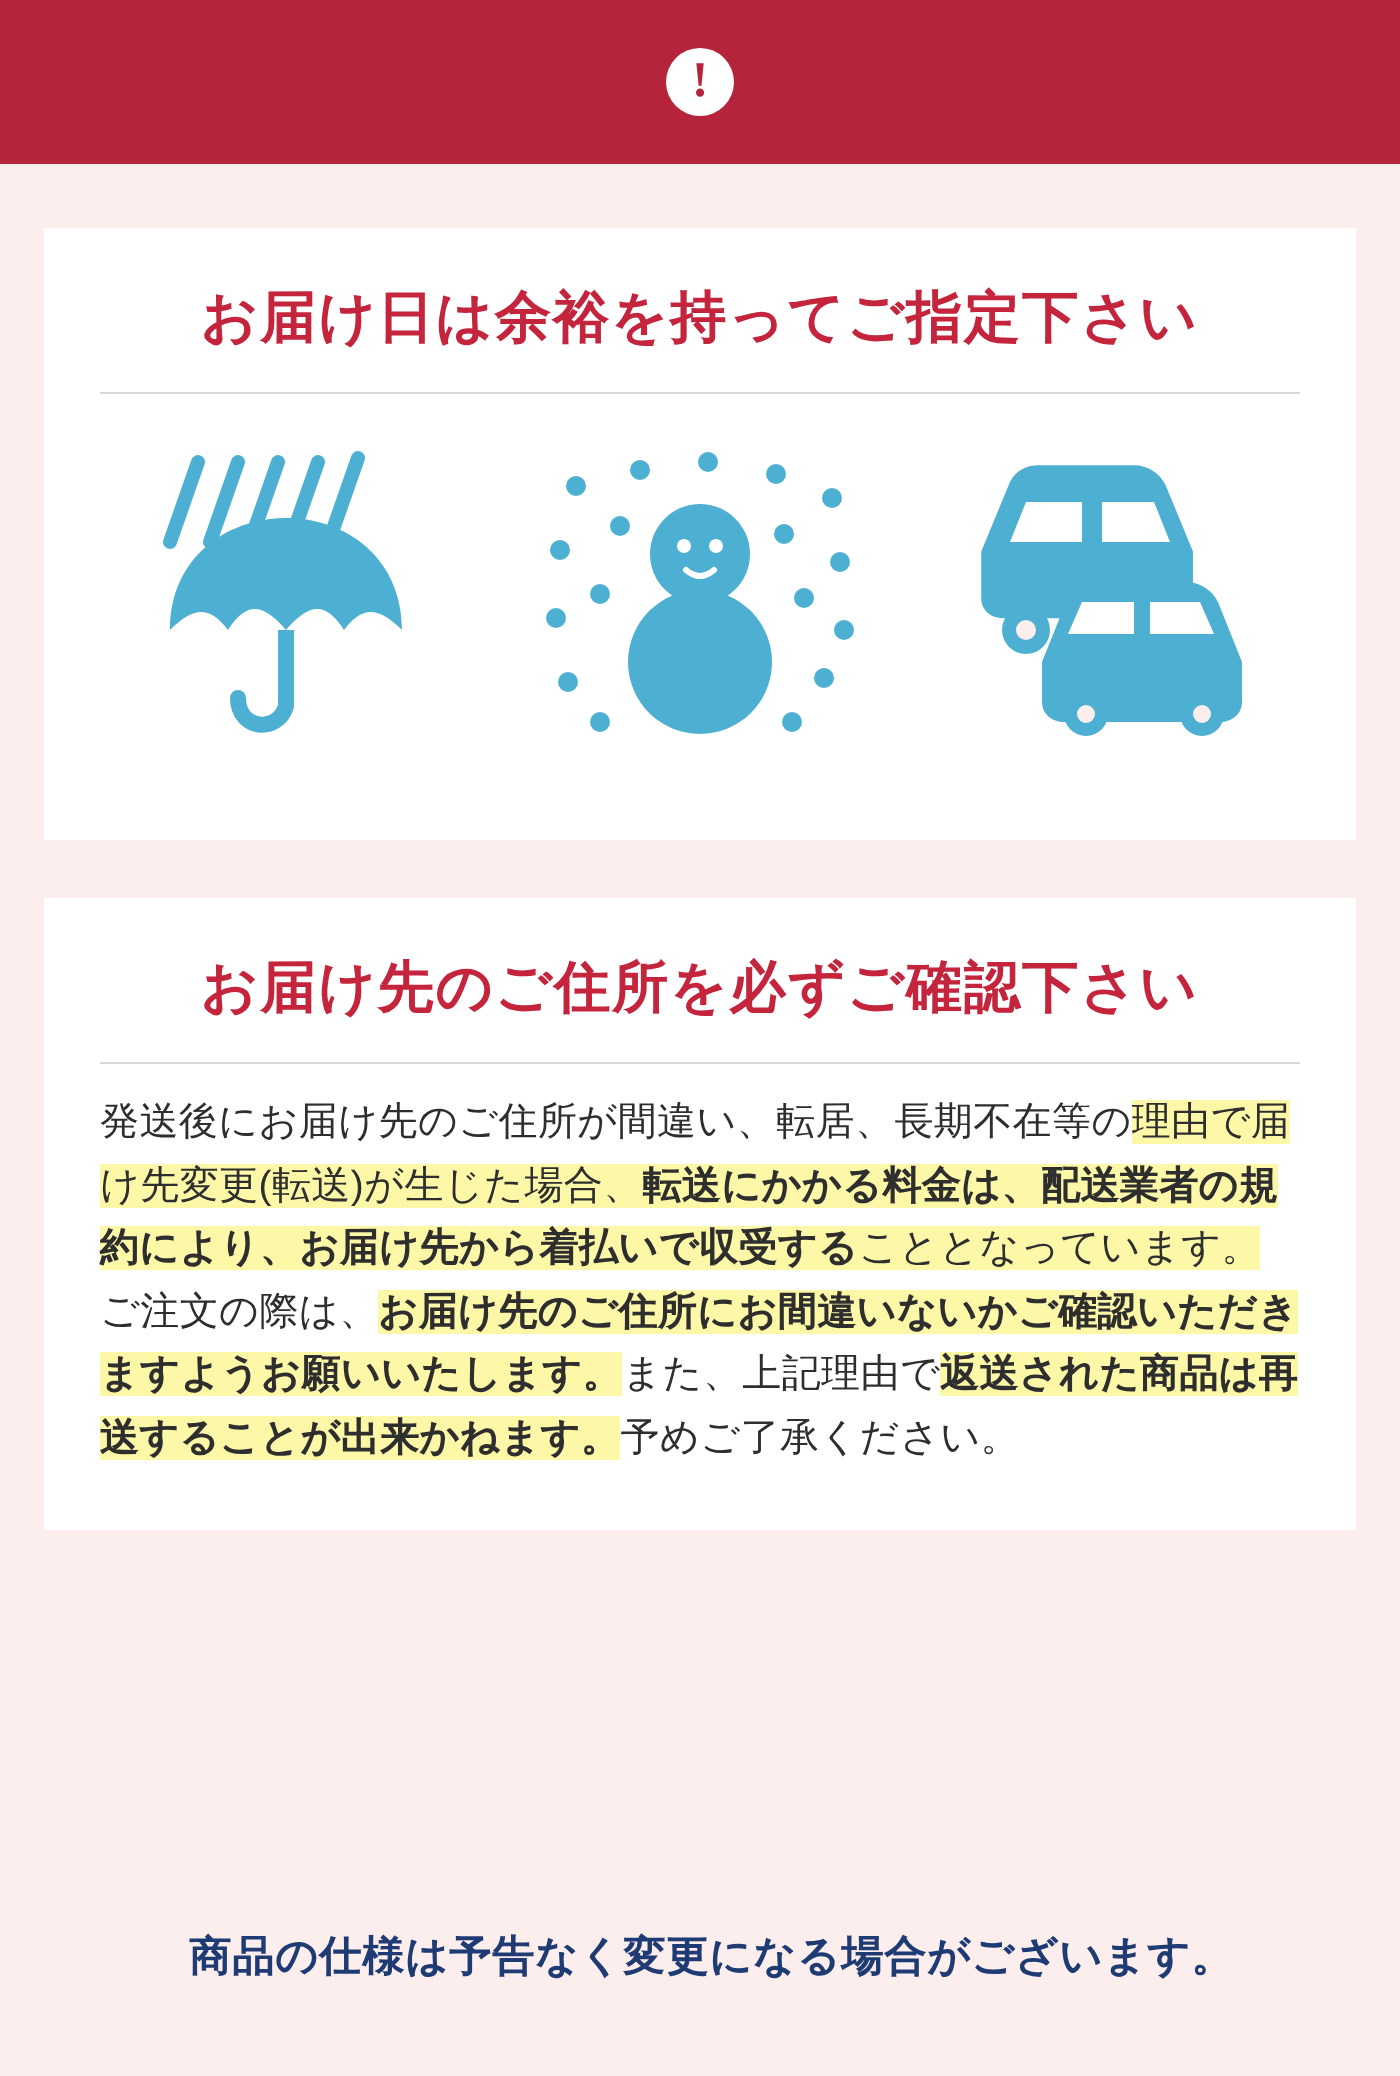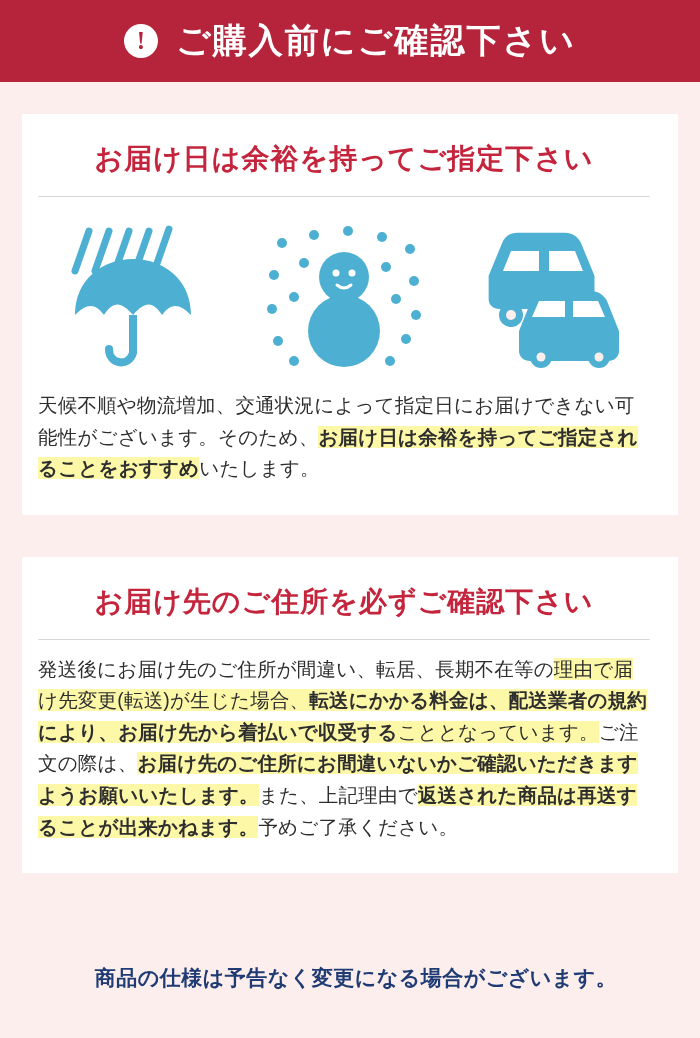--- a/index.html
+++ b/index.html
@@ -41,25 +41,25 @@
     font-size: 34px;
     font-weight: bold;
     letter-spacing: 2px;
     white-space: nowrap;
   }
 
   
   .card {
     background: #ffffff;
     margin: 0 22px;
-    padding: 26px 28px 30px 16px;
+    padding: 26px 28px 30px 28px;
     box-sizing: border-box;
   }
   .card.first { margin-top: 32px; }
-  .card.second { margin-top: 42px; }
+  .card.second { margin-top: 29px; }
 
   .card-title {
     color: #c4253c;
     font-size: 28px;
     font-weight: bold;
     letter-spacing: 1px;
     text-align: center;
     padding-bottom: 18px;
     border-bottom: 1px solid #d8d8d8;
     white-space: nowrap;
@@ -108,21 +108,20 @@
     font-size: 21px;
     font-weight: bold;
     letter-spacing: 0.5px;
   }
 </style>
 </head>
 <body>
 
 <div class="header">
   <div class="bang-icon">!</div>
-  <div class="header-title">ご購入前にご確認下さい</div>
 </div>
 
 <div class="card first">
   <div class="card-title">お届け日は余裕を持ってご指定下さい</div>
 
   <div class="icon-row">
 
     <div class="icon-cell">
       <svg width="150" height="145" viewBox="0 0 150 145" aria-hidden="true">
         <g stroke="#4db0d2" stroke-width="7" stroke-linecap="round">
@@ -200,23 +199,20 @@
         </g>
         <g fill="#fdeeee">
           <circle cx="70" cy="134" r="4.5"></circle>
           <circle cx="128" cy="134" r="4.5"></circle>
         </g>
       </svg>
     </div>
 
   </div>
 
-  <div class="body-text">
-    <span>天候不順や物流増加、交通状況によって指定日にお届けでき</span><span>ない可能性がございます。そのため、</span><span class="bold-hl">お届け日は余裕を</span><span class="bold-hl">持ってご指定されることをおすすめ</span><span>いたします。</span>
-  </div>
 </div>
 
 <div class="card second">
   <div class="card-title">お届け先のご住所を必ずご確認下さい</div>
 
   <div class="body-text tight">
     <span>発送後にお届け先のご住所が間違い、転居、長期不在等の</span><span class="hl">理由で届け先変更(転送)が生じた場合、</span><span class="bold-hl">転送にかかる料金</span><span class="bold-hl">は、配送業者の規約により、お届け先から着払いで収受する</span><span class="hl">こととなっています。</span><span>ご注文の際は、</span><span class="bold-hl">お届け先のご住所に</span><span class="bold-hl">お間違いないかご確認いただきますようお願いいたします。</span><span>また、上記理由で</span><span class="bold-hl">返送された商品は再送することが</span><span class="bold-hl">出来かねます。</span><span>予めご了承ください。</span>
   </div>
 </div>
 

